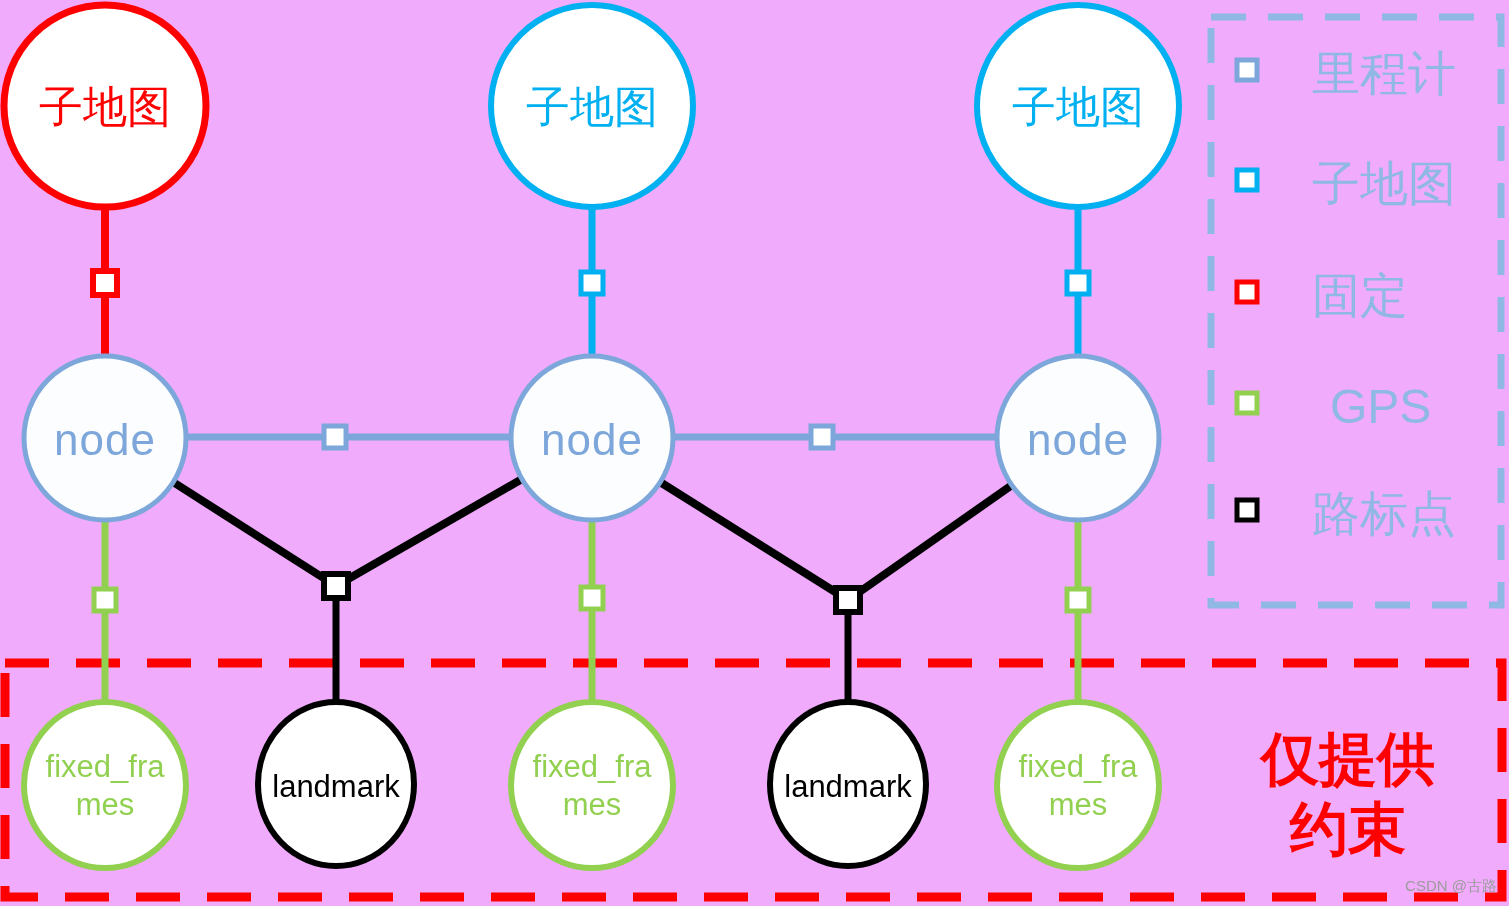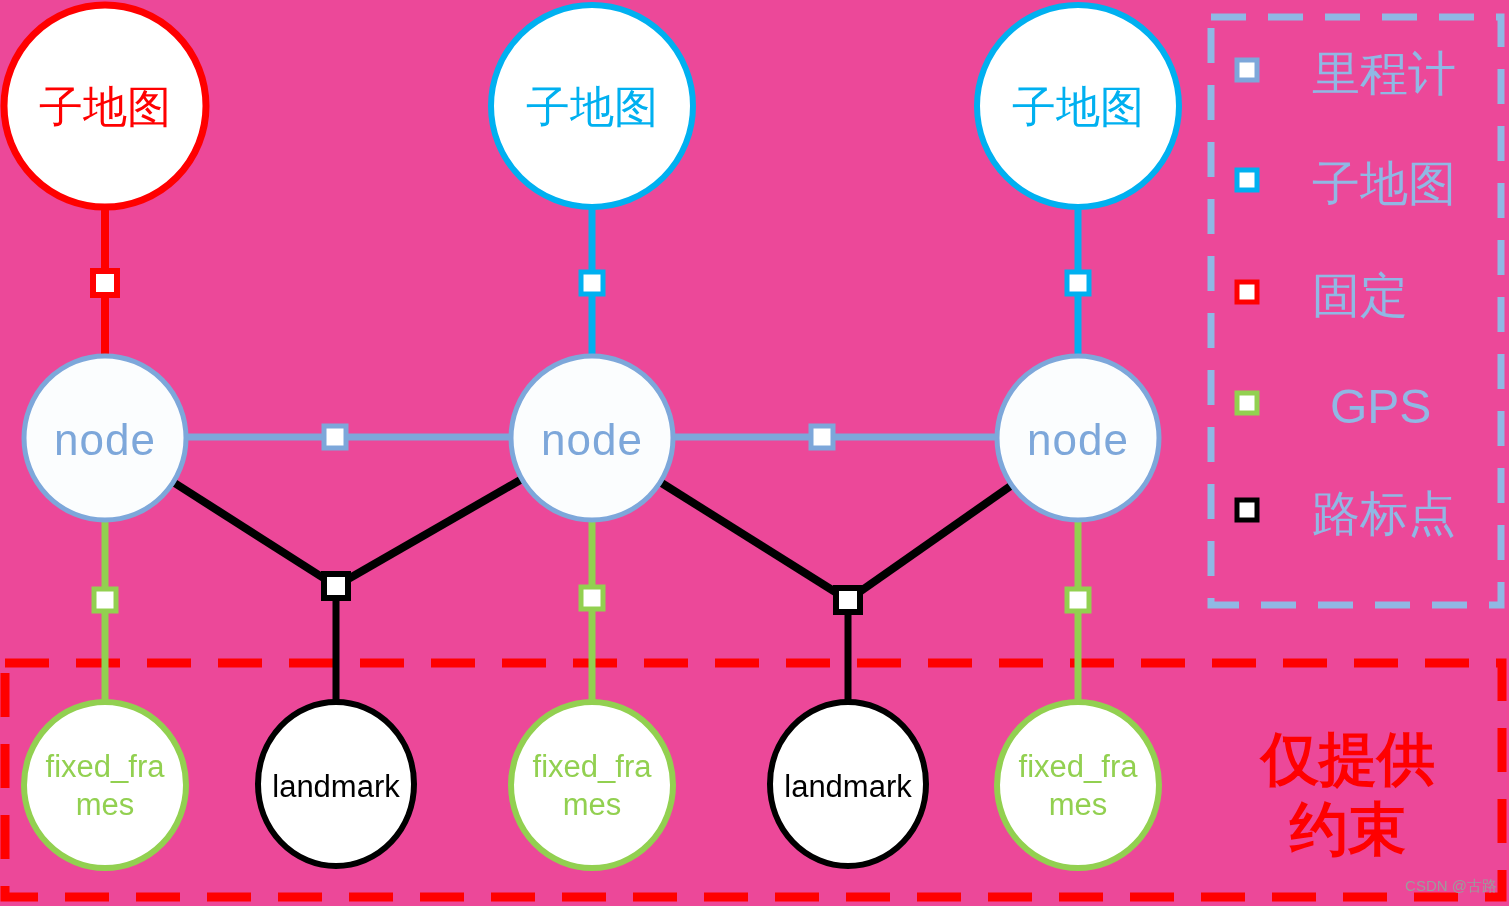--- a/index.html
+++ b/index.html
@@ -1,19 +1,19 @@
 <!DOCTYPE html>
 <html style="--odometry: #7da7da; --submap: #00b0f0; --fixed: #ff0000; --gps: #92d050; --landmark: #000000; --legend_blue: #90b8e4; --annotation: #ff0000; --watermark: #9c9c9c;"><head>
 <meta charset="utf-8">
 <style>
   html,body{margin:0;padding:0;background:#ffffff;}
   #stage{
     position:relative;
     width:1509px;height:906px;
-    background:#ec4899;
+    background:#f0abfc;
     font-family:"Liberation Sans","DejaVu Sans",sans-serif;
     overflow:hidden;
   }
   svg{display:block;}
   
   .st-odo{stroke:var(--odometry);}
   .st-submap{stroke:var(--submap);}
   .st-fixed{stroke:var(--fixed);}
   .st-gps{stroke:var(--gps);}
   .st-lm{stroke:var(--landmark);}

